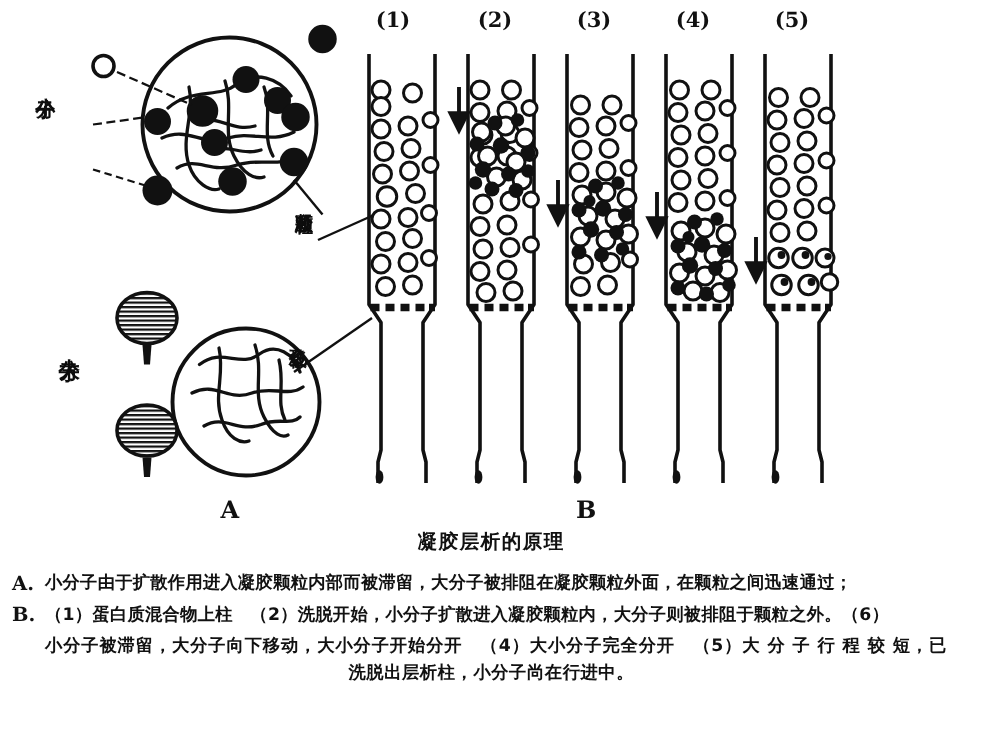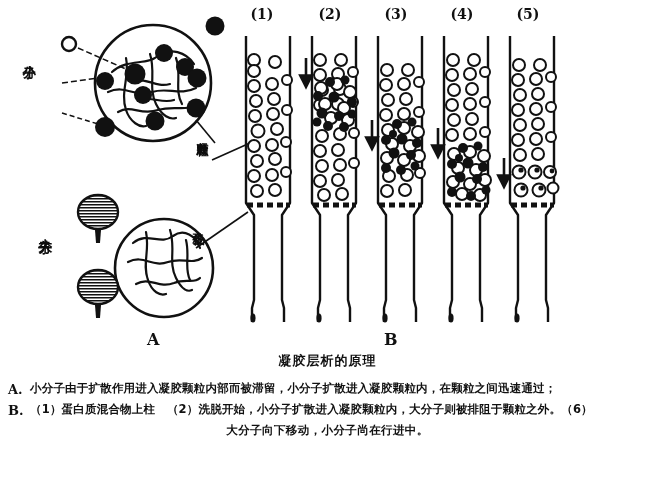--- a/index.html
+++ b/index.html
@@ -485,24 +485,25 @@
   <div class="lbl-box vert-label" style="left:192px; top:222px; font-size:12px;">多孔板</div>
 
   <div class="sect-mark" style="left:147px; top:330px;">A</div>
   <div class="sect-mark" style="left:384px; top:330px;">B</div>
 
   <div id="caption-block">
     <div class="fig-title cjk">凝胶层析的原理</div>
 
     <div class="cap-row">
       <div class="cap-key">A.</div>
-      <div class="cap-text">小分子由于扩散作用进入凝胶颗粒内部而被滞留，小分子扩散进入凝胶颗粒内，在颗粒之间迅速通过；</div>
+      <div class="cap-text">小分子由于扩散作用进入凝胶颗粒内部而被滞留，大分子被排阻在凝胶颗粒外面，在颗粒之间迅速通过；</div>
     </div>
 
     <div class="cap-row">
       <div class="cap-key">B.</div>
       <div class="cap-text">（1）蛋白质混合物上柱　（2）洗脱开始，小分子扩散进入凝胶颗粒内，大分子则被排阻于颗粒之外。（6）</div>
     </div>
 
-    <div class="cap-last">大分子向下移动，小分子尚在行进中。</div>
+    <div class="cap-cont">小分子被滞留，大分子向下移动，大小分子开始分开　（4）大小分子完全分开　（5）大 分 子 行 程 较 短，已</div>
+    <div class="cap-last">洗脱出层析柱，小分子尚在行进中。</div>
   </div>
 
 </div>
 
 </body></html>

